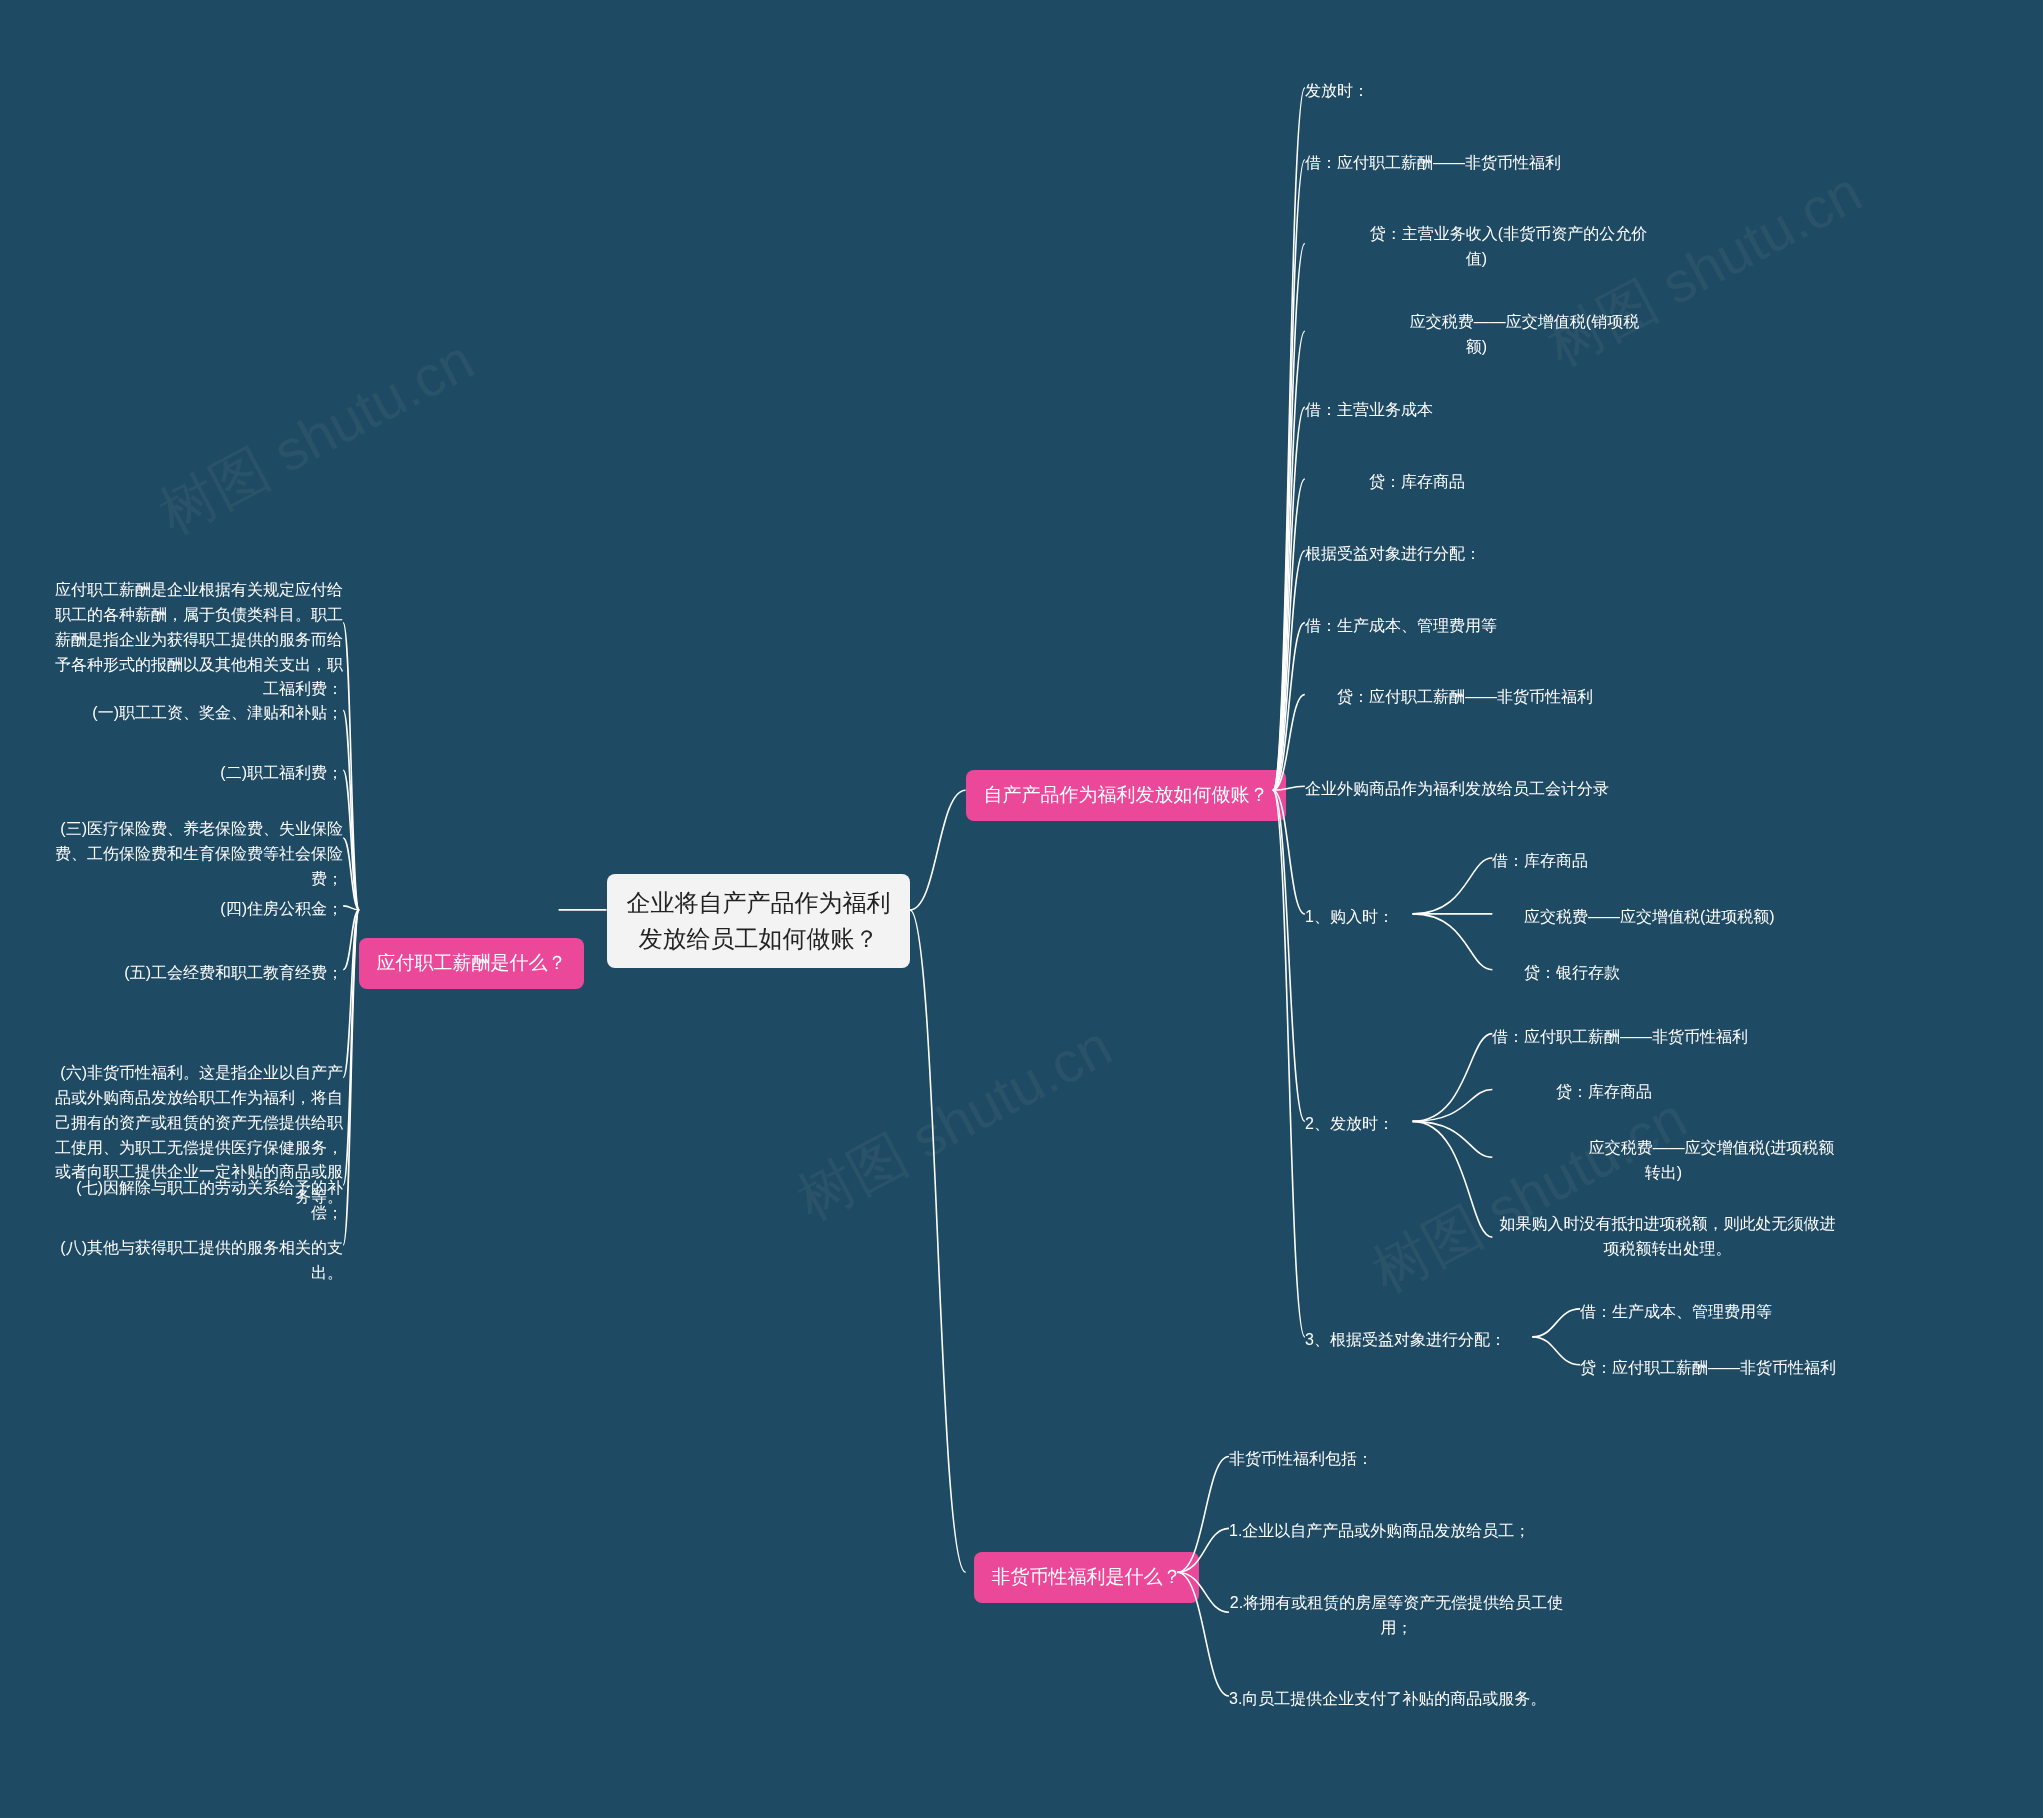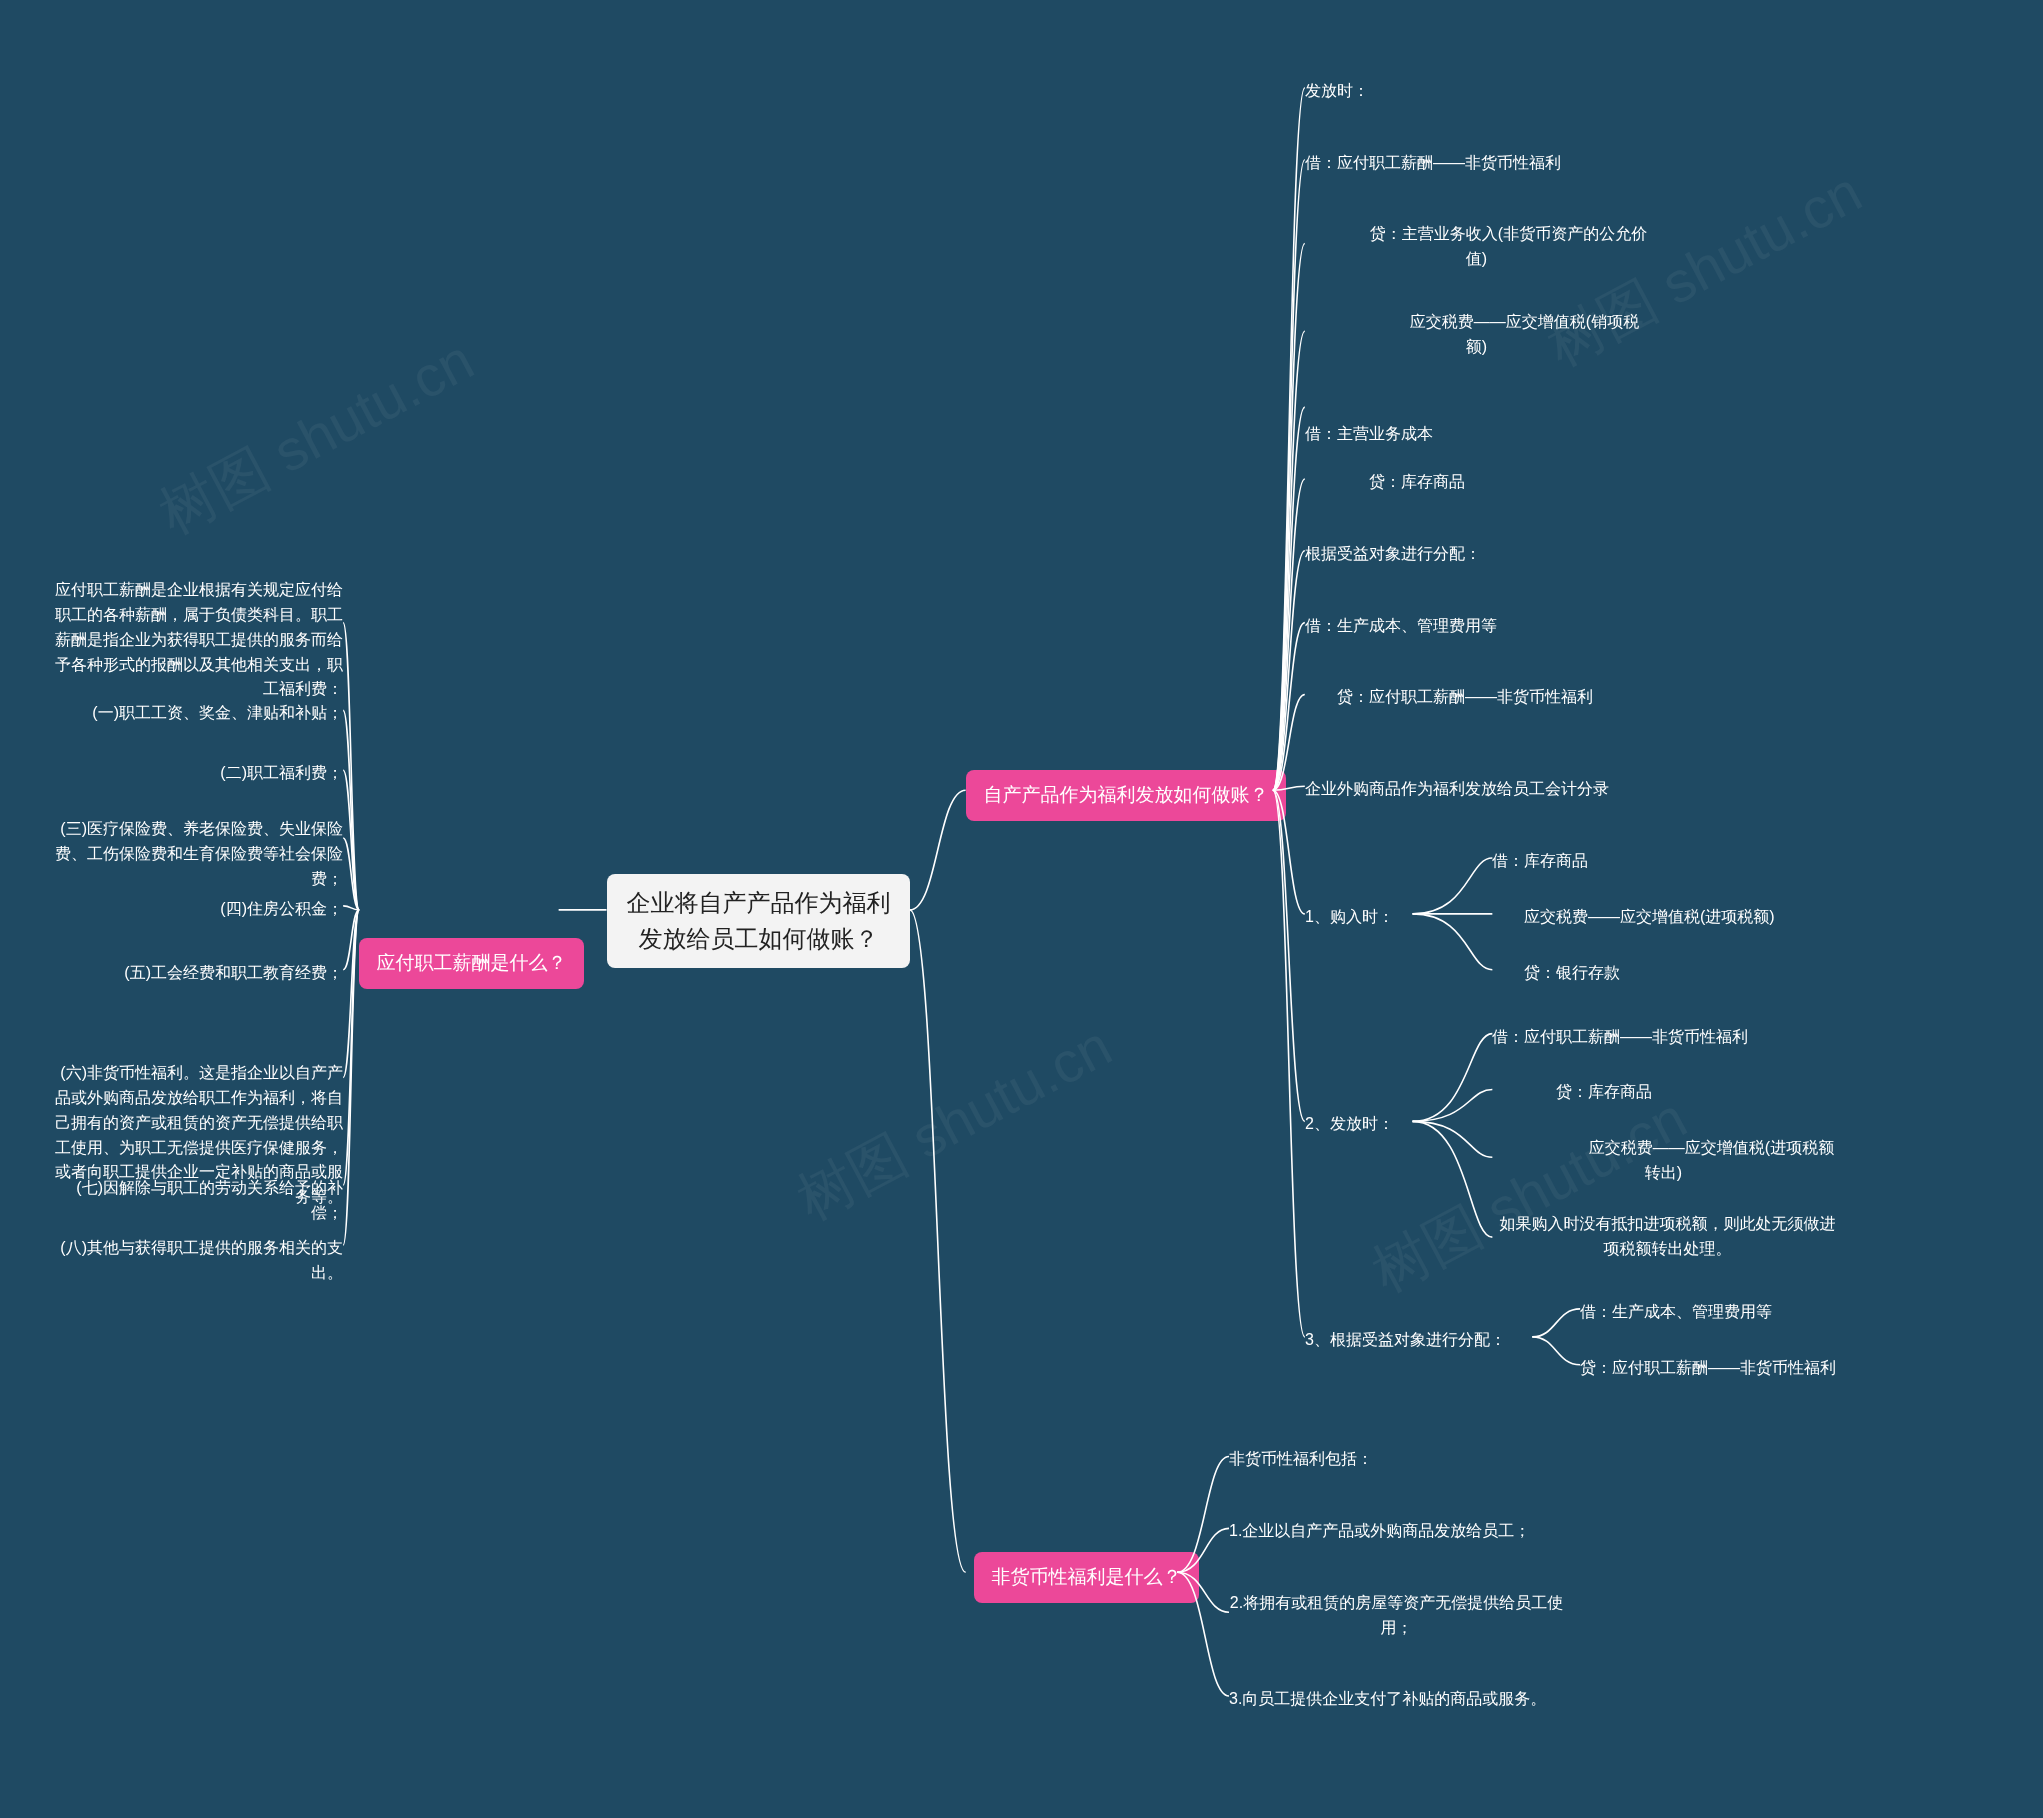--- a/index.html
+++ b/index.html
@@ -82,21 +82,21 @@
 <div class="leaf wrap" style="left:48px; top:1058px; width:295px; text-align:right;">(六)非货币性福利。这是指企业以自产产品或外购商品发放给职工作为福利，将自己拥有的资产或租赁的资产无偿提供给职工使用、为职工无偿提供医疗保健服务，或者向职工提供企业一定补贴的商品或服务等。</div>
 <div class="leaf" style="left:48px; top:1173px; width:295px; text-align:right;">(七)因解除与职工的劳动关系给予的补偿；</div>
 <div class="leaf" style="left:48px; top:1233px; width:295px; text-align:right;">(八)其他与获得职工提供的服务相关的支出。</div>
 
 <div class="node orange" style="left:966px; top:770px;">自产产品作为福利发放如何做账？</div>
 
 <div class="leaf" style="left:1305px; top:76px;">发放时：</div>
 <div class="leaf" style="left:1305px; top:148px;">借：应付职工薪酬——非货币性福利</div>
 <div class="leaf wrap" style="left:1305px; top:219px; width:343px;">　　　　贷：主营业务收入(非货币资产的公允价值)</div>
 <div class="leaf wrap" style="left:1305px; top:307px; width:343px;">　　　　　　应交税费——应交增值税(销项税额)</div>
-<div class="leaf" style="left:1305px; top:395px;margin-top:24px;">借：主营业务成本</div>
+<div class="leaf" style="left:1305px; top:395px;">借：主营业务成本</div>
 <div class="leaf" style="left:1305px; top:467px;">　　　　贷：库存商品</div>
 <div class="leaf" style="left:1305px; top:539px;">根据受益对象进行分配：</div>
 <div class="leaf" style="left:1305px; top:611px;">借：生产成本、管理费用等</div>
 <div class="leaf" style="left:1305px; top:682px;">　　贷：应付职工薪酬——非货币性福利</div>
 <div class="leaf" style="left:1305px; top:774px;">企业外购商品作为福利发放给员工会计分录</div>
 
 <div class="leaf" style="left:1305px; top:902px;">1、购入时：</div>
 <div class="leaf" style="left:1492px; top:846px;">借：库存商品</div>
 <div class="leaf" style="left:1492px; top:902px;">　　应交税费——应交增值税(进项税额)</div>
 <div class="leaf" style="left:1492px; top:958px;">　　贷：银行存款</div>

